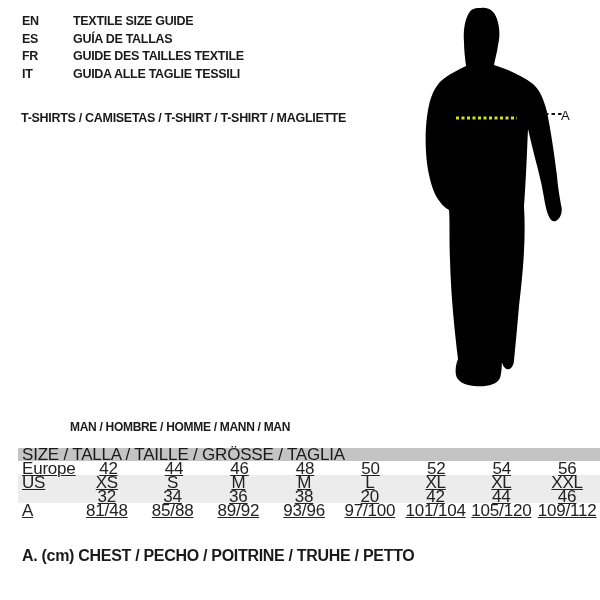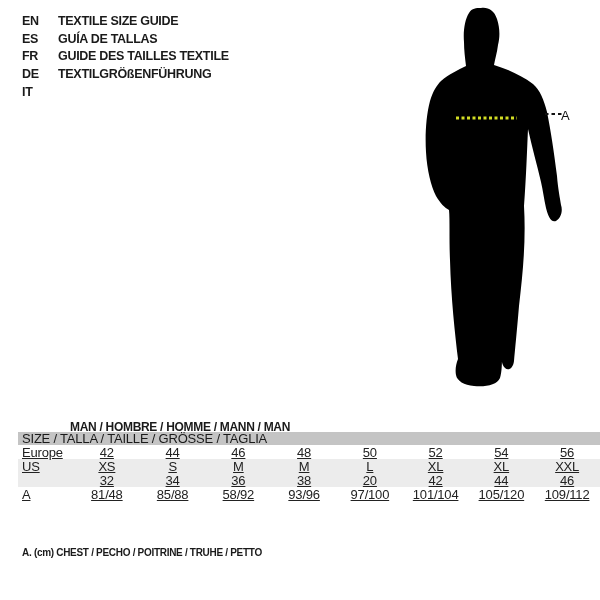--- a/index.html
+++ b/index.html
@@ -5,72 +5,70 @@
   html,body{margin:0;padding:0;}
   body{
     width:600px;height:600px;background:#ffffff;
     font-family:"Liberation Sans", sans-serif;
     color:#1a1a1a;overflow:hidden;position:relative;
   }
   .abs{position:absolute;}
 
   
   .lang-list{left:22px;top:13px;}
-  .lang-row{display:flex;line-height:17.7px;font-size:12.5px;font-weight:bold;letter-spacing:-0.3px;}
+  .lang-row{display:flex;line-height:17.7px;font-size:12.5px;font-weight:bold;letter-spacing:-0.3px;gap:15px;}
   .lang-code{width:36px;flex:0 0 36px;}
   .lang-label{white-space:nowrap;}
 
   
   .categories{left:21px;top:110px;font-size:12.5px;font-weight:bold;line-height:17.5px;letter-spacing:-0.3px;white-space:nowrap;}
 
   
   .figure-area{left:410px;top:0px;width:190px;height:400px;}
   .figure-area svg{display:block;}
   .measure-label{left:561px;top:108px;font-size:13px;font-weight:normal;color:#111;}
 
   
   .section-title{left:22px;top:420px;font-size:12px;font-weight:bold;letter-spacing:-0.3px;white-space:nowrap;margin-left:48px;}
 
   
-  .size-table{left:18px;top:432px;width:582px;font-size:13px;letter-spacing:-0.2px;color:#222;}
+  .size-table{left:18px;top:448px;width:582px;font-size:17px;letter-spacing:-0.2px;color:#222;}
   .thead{height:13px;line-height:13px;padding-left:4px;background:#c4c4c4;color:#1a1a1a;}
   .trow{display:flex;height:14px;line-height:16.4px;text-decoration:underline;}
   .trow.stripe{background:#ececec;}
   .tlabel{flex:0 0 52px;padding-left:4px;text-align:left;}
   .tcell{flex:1 1 0;text-align:center;}
 
   
-  .footnote{left:22px;top:547px;font-size:10px;font-weight:bold;letter-spacing:-0.3px;white-space:nowrap;}
+  .footnote{left:22px;top:547px;font-size:16px;font-weight:bold;letter-spacing:-0.3px;white-space:nowrap;}
 </style>
 </head>
 <body>
 
 <div class="abs lang-list">
   <div class="lang-row">
     <span class="lang-code">EN</span>
     <span class="lang-label">TEXTILE SIZE GUIDE</span>
   </div>
   <div class="lang-row">
     <span class="lang-code">ES</span>
     <span class="lang-label">GUÍA DE TALLAS</span>
   </div>
   <div class="lang-row">
     <span class="lang-code">FR</span>
     <span class="lang-label">GUIDE DES TAILLES TEXTILE</span>
   </div>
   <div class="lang-row">
-    <span class="lang-code">DE</span>
-    <span class="lang-label">TEXTILGRÖßENFÜHRUNG</span>
-  </div>
-  <div class="lang-row">
     <span class="lang-code">IT</span>
+    <span class="lang-label">GUIDA ALLE TAGLIE TESSILI</span>
   </div>
 </div>
 
 <div class="abs categories">
+  <div>T-SHIRTS / CAMISETAS / T-SHIRT / T-SHIRT / MAGLIETTE</div>
 </div>
 
 <div class="abs figure-area">
   <svg width="190" height="400" viewBox="0 0 190 400" xmlns="http://www.w3.org/2000/svg">
     <path fill="#000000" d="
       M71,8
       C78,7 84,10 87,19
       C90,28 90,37 88,45
       C87,53 85,59 84,65
       C97,69 111,75 123,84
@@ -144,21 +142,21 @@
     <div class="tcell">20</div>
     <div class="tcell">42</div>
     <div class="tcell">44</div>
     <div class="tcell">46</div>
   </div>
 
   <div class="trow">
     <div class="tlabel">A</div>
     <div class="tcell">81/48</div>
     <div class="tcell">85/88</div>
-    <div class="tcell">58/92</div>
+    <div class="tcell">89/92</div>
     <div class="tcell">93/96</div>
     <div class="tcell">97/100</div>
     <div class="tcell">101/104</div>
     <div class="tcell">105/120</div>
     <div class="tcell">109/112</div>
   </div>
 </div>
 
 <div class="abs footnote">A. (cm) CHEST / PECHO / POITRINE / TRUHE / PETTO</div>
 

